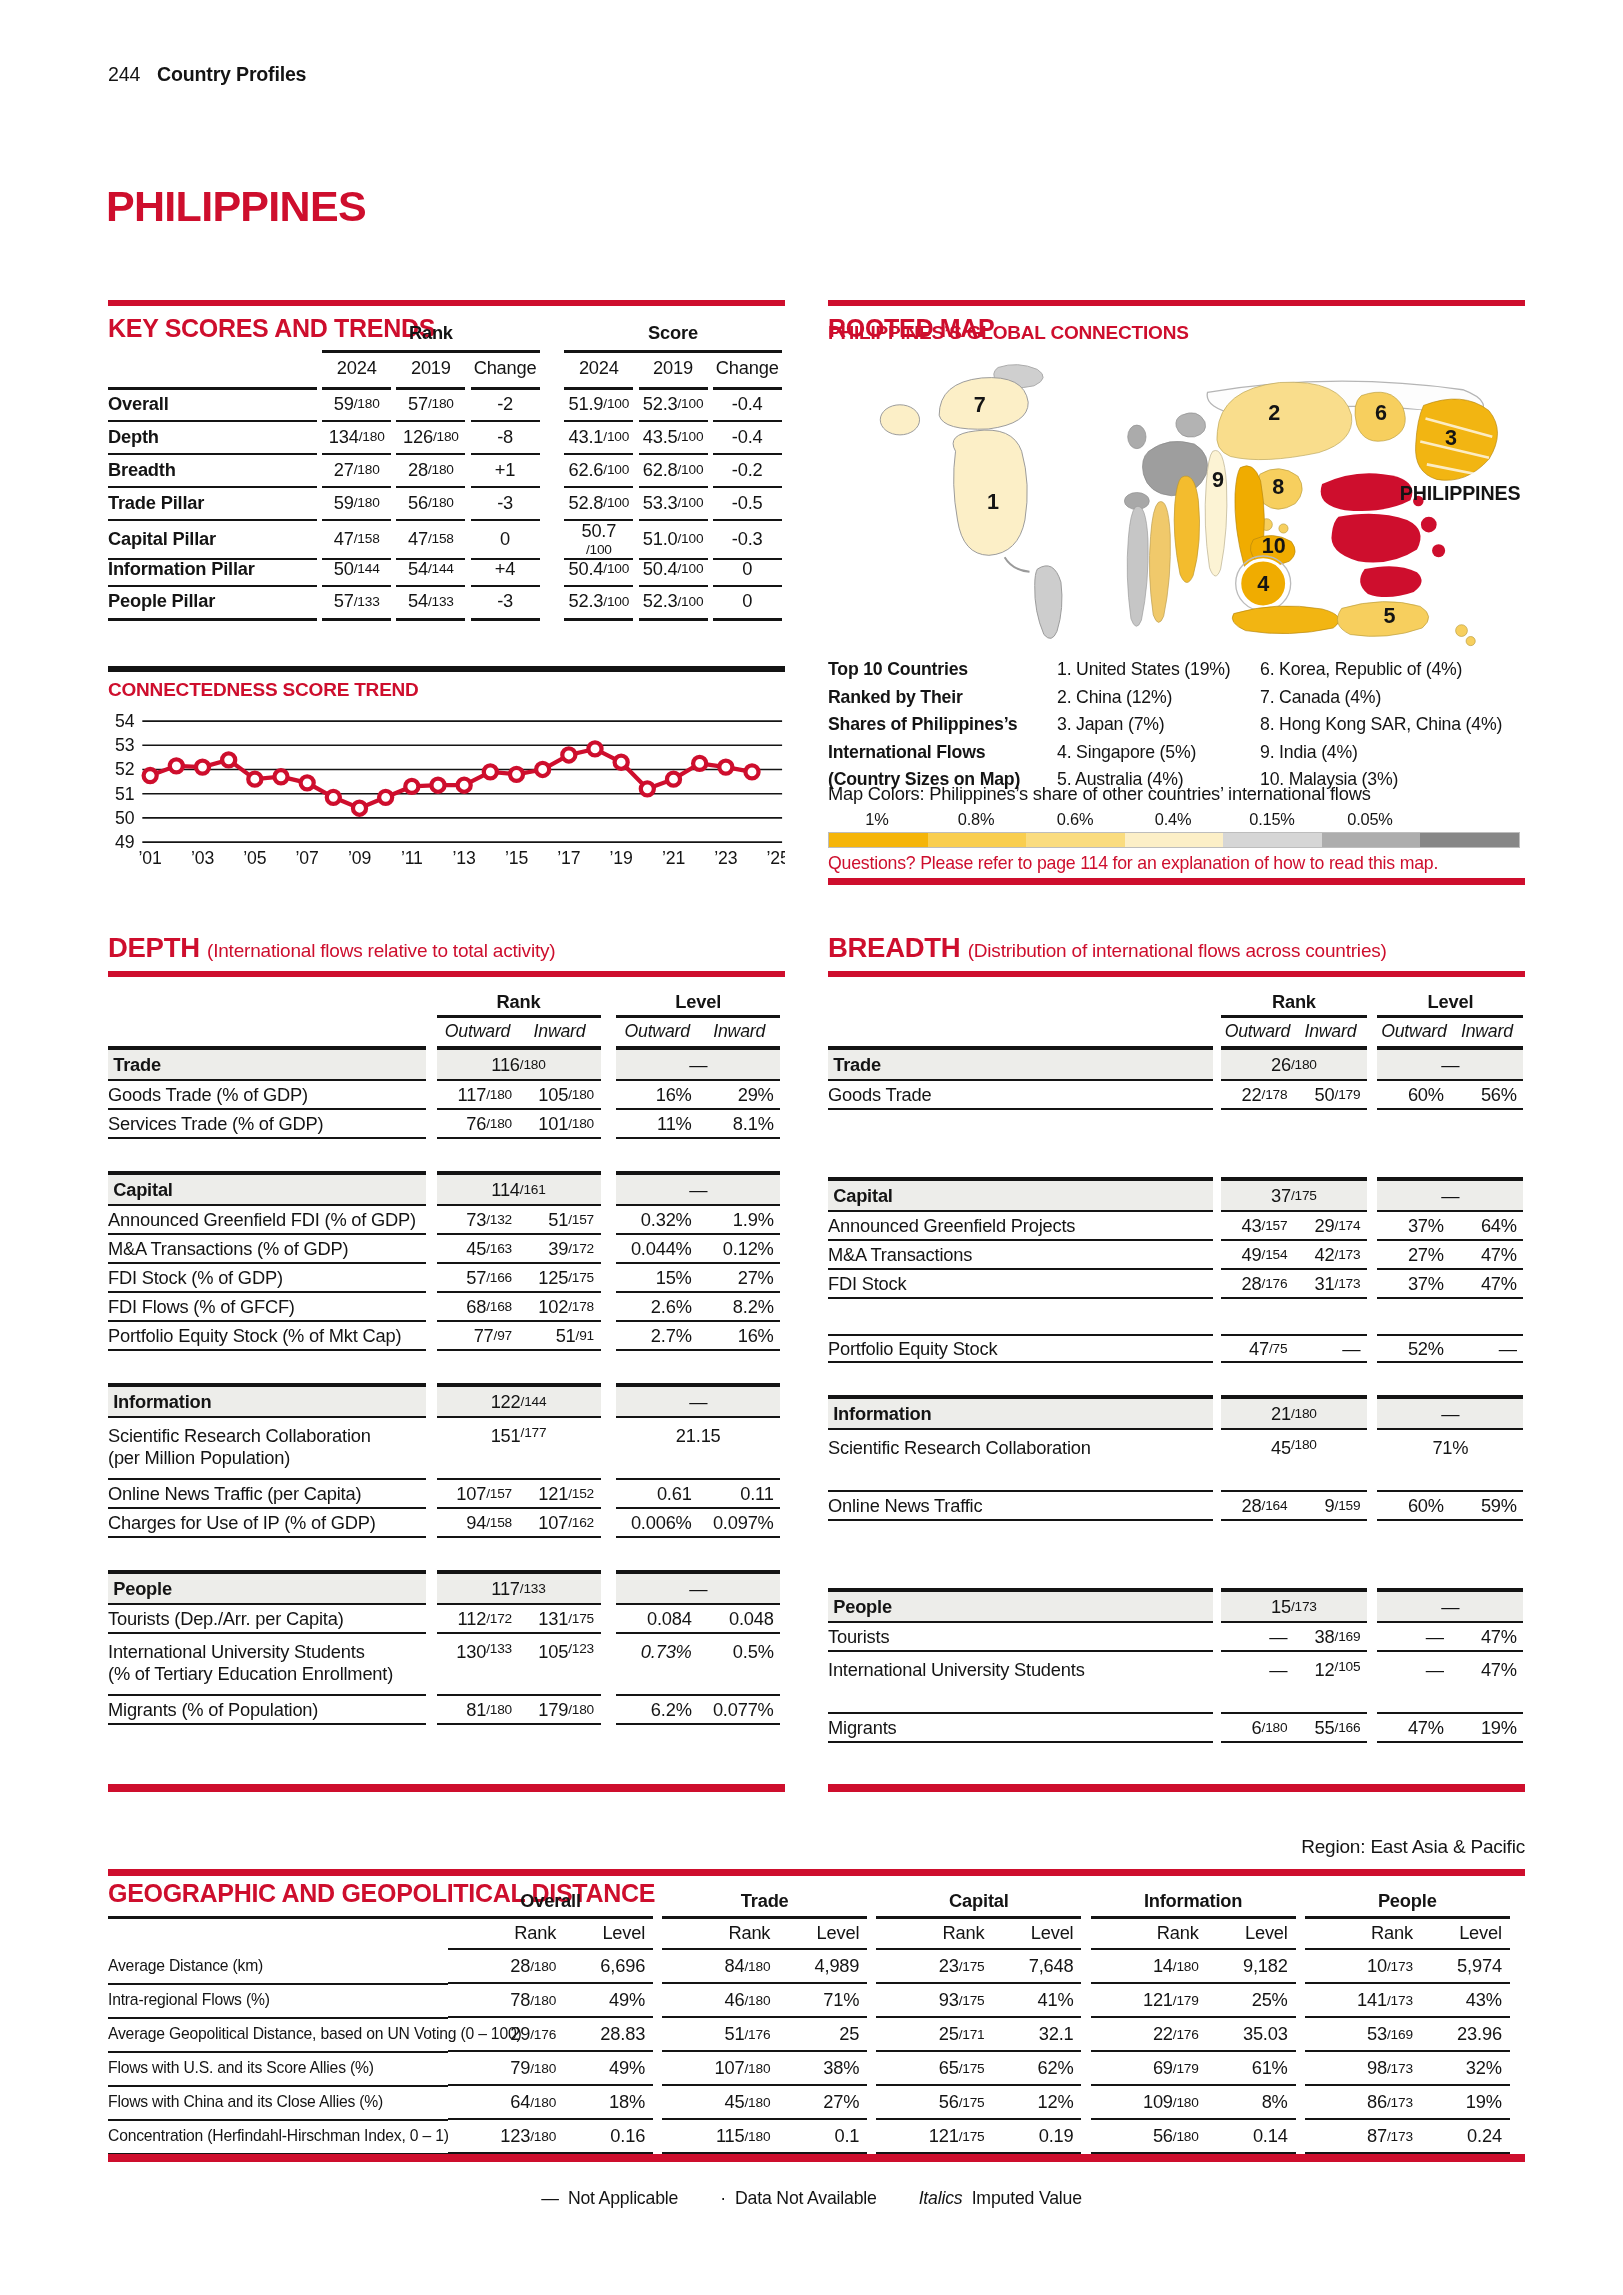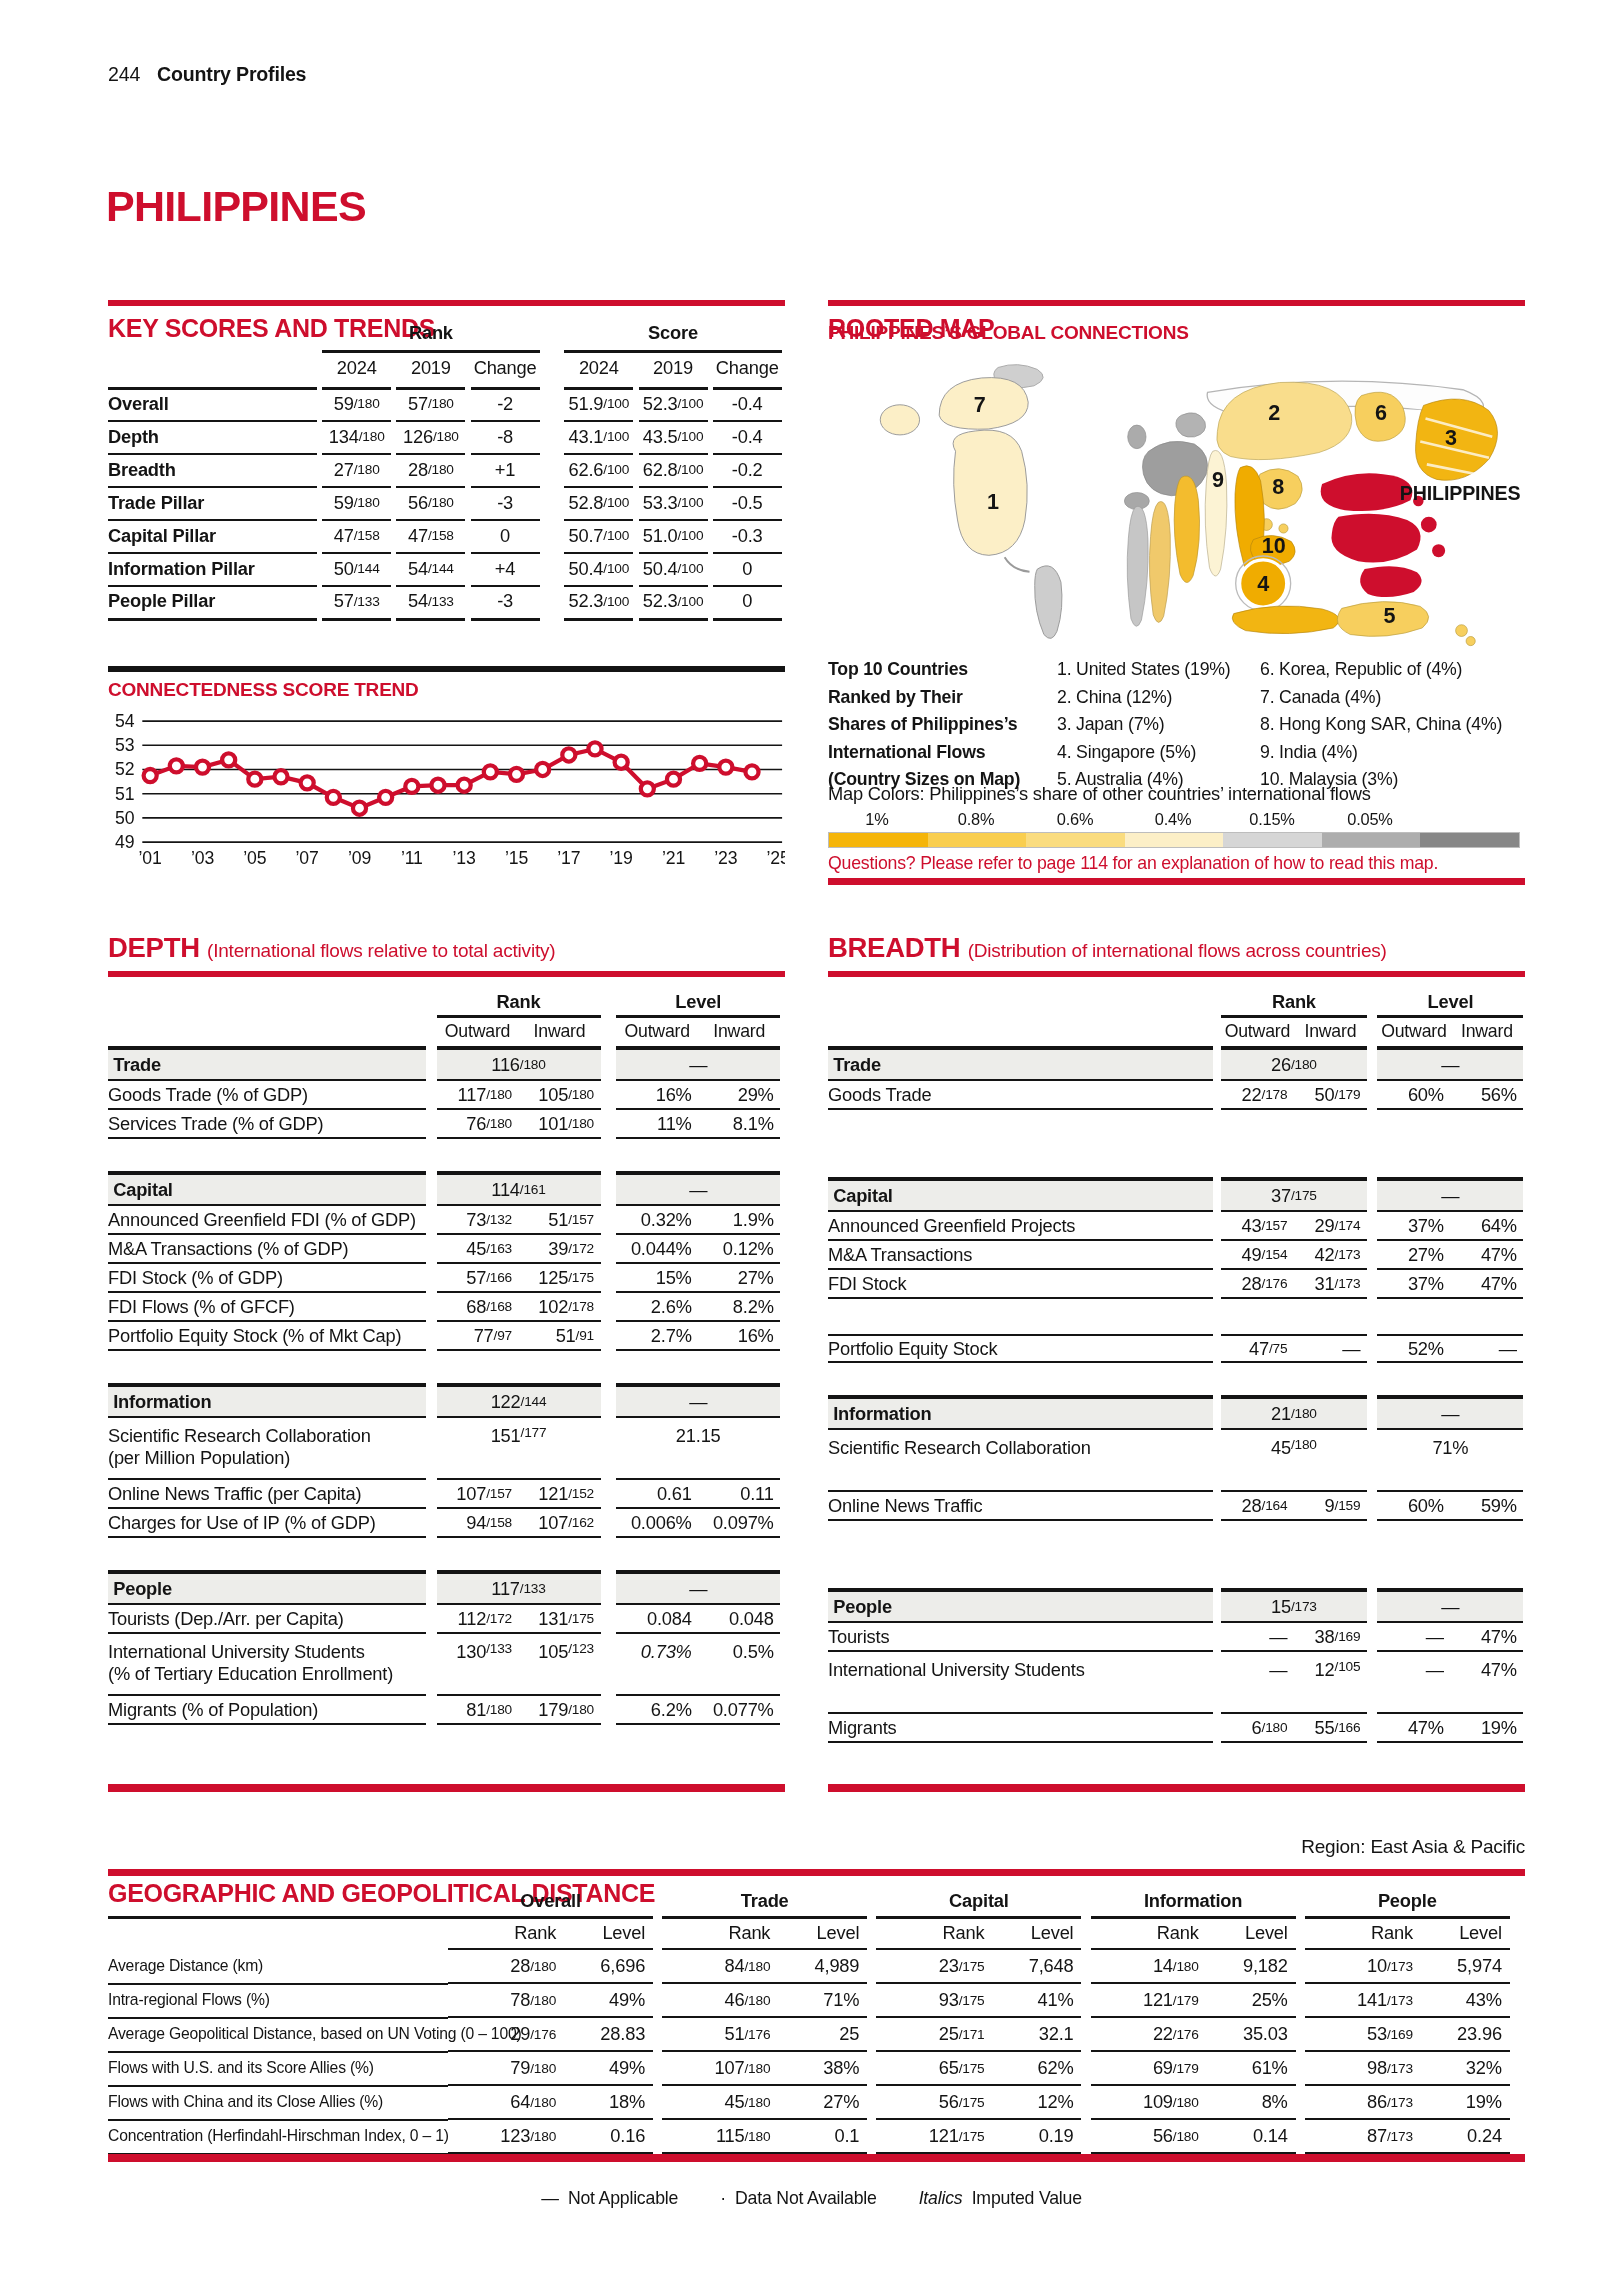--- a/index.html
+++ b/index.html
@@ -73,21 +73,21 @@
   .dgrid{grid-template-columns:318px 10.5px 82px 82px 15.7px 82px 82px;}
   .bgrid{grid-template-columns:385px 7.9px 73px 73px 10.5px 73px 73px;}
   .prow .c1{grid-column:1;height:100%;display:flex;align-items:center;}
   .prow .ro{grid-column:3;}  .prow .ri{grid-column:4;}
   .prow .lo{grid-column:6;}  .prow .li{grid-column:7;}
   .prow .num{height:100%;display:flex;align-items:center;justify-content:flex-end;padding-right:6.5px;box-sizing:border-box;}
   .prow .rspan{grid-column:3/5;height:100%;display:flex;align-items:center;justify-content:center;}
   .prow .lspan{grid-column:6/8;height:100%;display:flex;align-items:center;justify-content:center;}
   .phdr-groups{height:25px;}
   .phdr-groups div{font-weight:700;text-align:center;display:flex;align-items:flex-start;justify-content:center;border-bottom:3.9px solid #141414;height:100%;}
-  .phdr-oi{height:30px;}
+  .phdr-oi{height:30px;font-style:italic;}
   .phdr-oi div{justify-content:center !important;padding-right:0 !important;font-size:17.7px;}
   .psec{height:35px;}
   .psec>div{background:#EDEDEA;border-top:4.6px solid #141414;border-bottom:2.6px solid #141414;box-sizing:border-box;}
   .psec .c1{font-weight:700;padding-left:5.2px;box-sizing:border-box;}
   .pdata{height:29px;}
   .pdata>div{border-bottom:2px solid #141414;box-sizing:border-box;}
   .pdata.tall{height:62px;}
   .pdata.tall>div{align-items:flex-start !important;padding-top:6.5px;}
   .pdata .c1{line-height:22px;}
   .pgap{height:32px;}
@@ -254,21 +254,21 @@
           <span class="val">47</span>
           <span class="den">/158</span>
         </div>
         <div class="cell" style="grid-column: 3;">
           <span class="val">47</span>
           <span class="den">/158</span>
         </div>
         <div class="cell" style="grid-column: 4;">
           <span class="val">0</span>
         </div>
-        <div class="cell" style="grid-column: 6;">
+        <div class="cell" style="grid-column: 6; flex-direction: column;">
           <span class="val">50.7</span>
           <span class="den">/100</span>
         </div>
         <div class="cell" style="grid-column: 7;">
           <span class="val">51.0</span>
           <span class="den">/100</span>
         </div>
         <div class="cell" style="grid-column: 8;">
           <span class="val">-0.3</span>
         </div>

